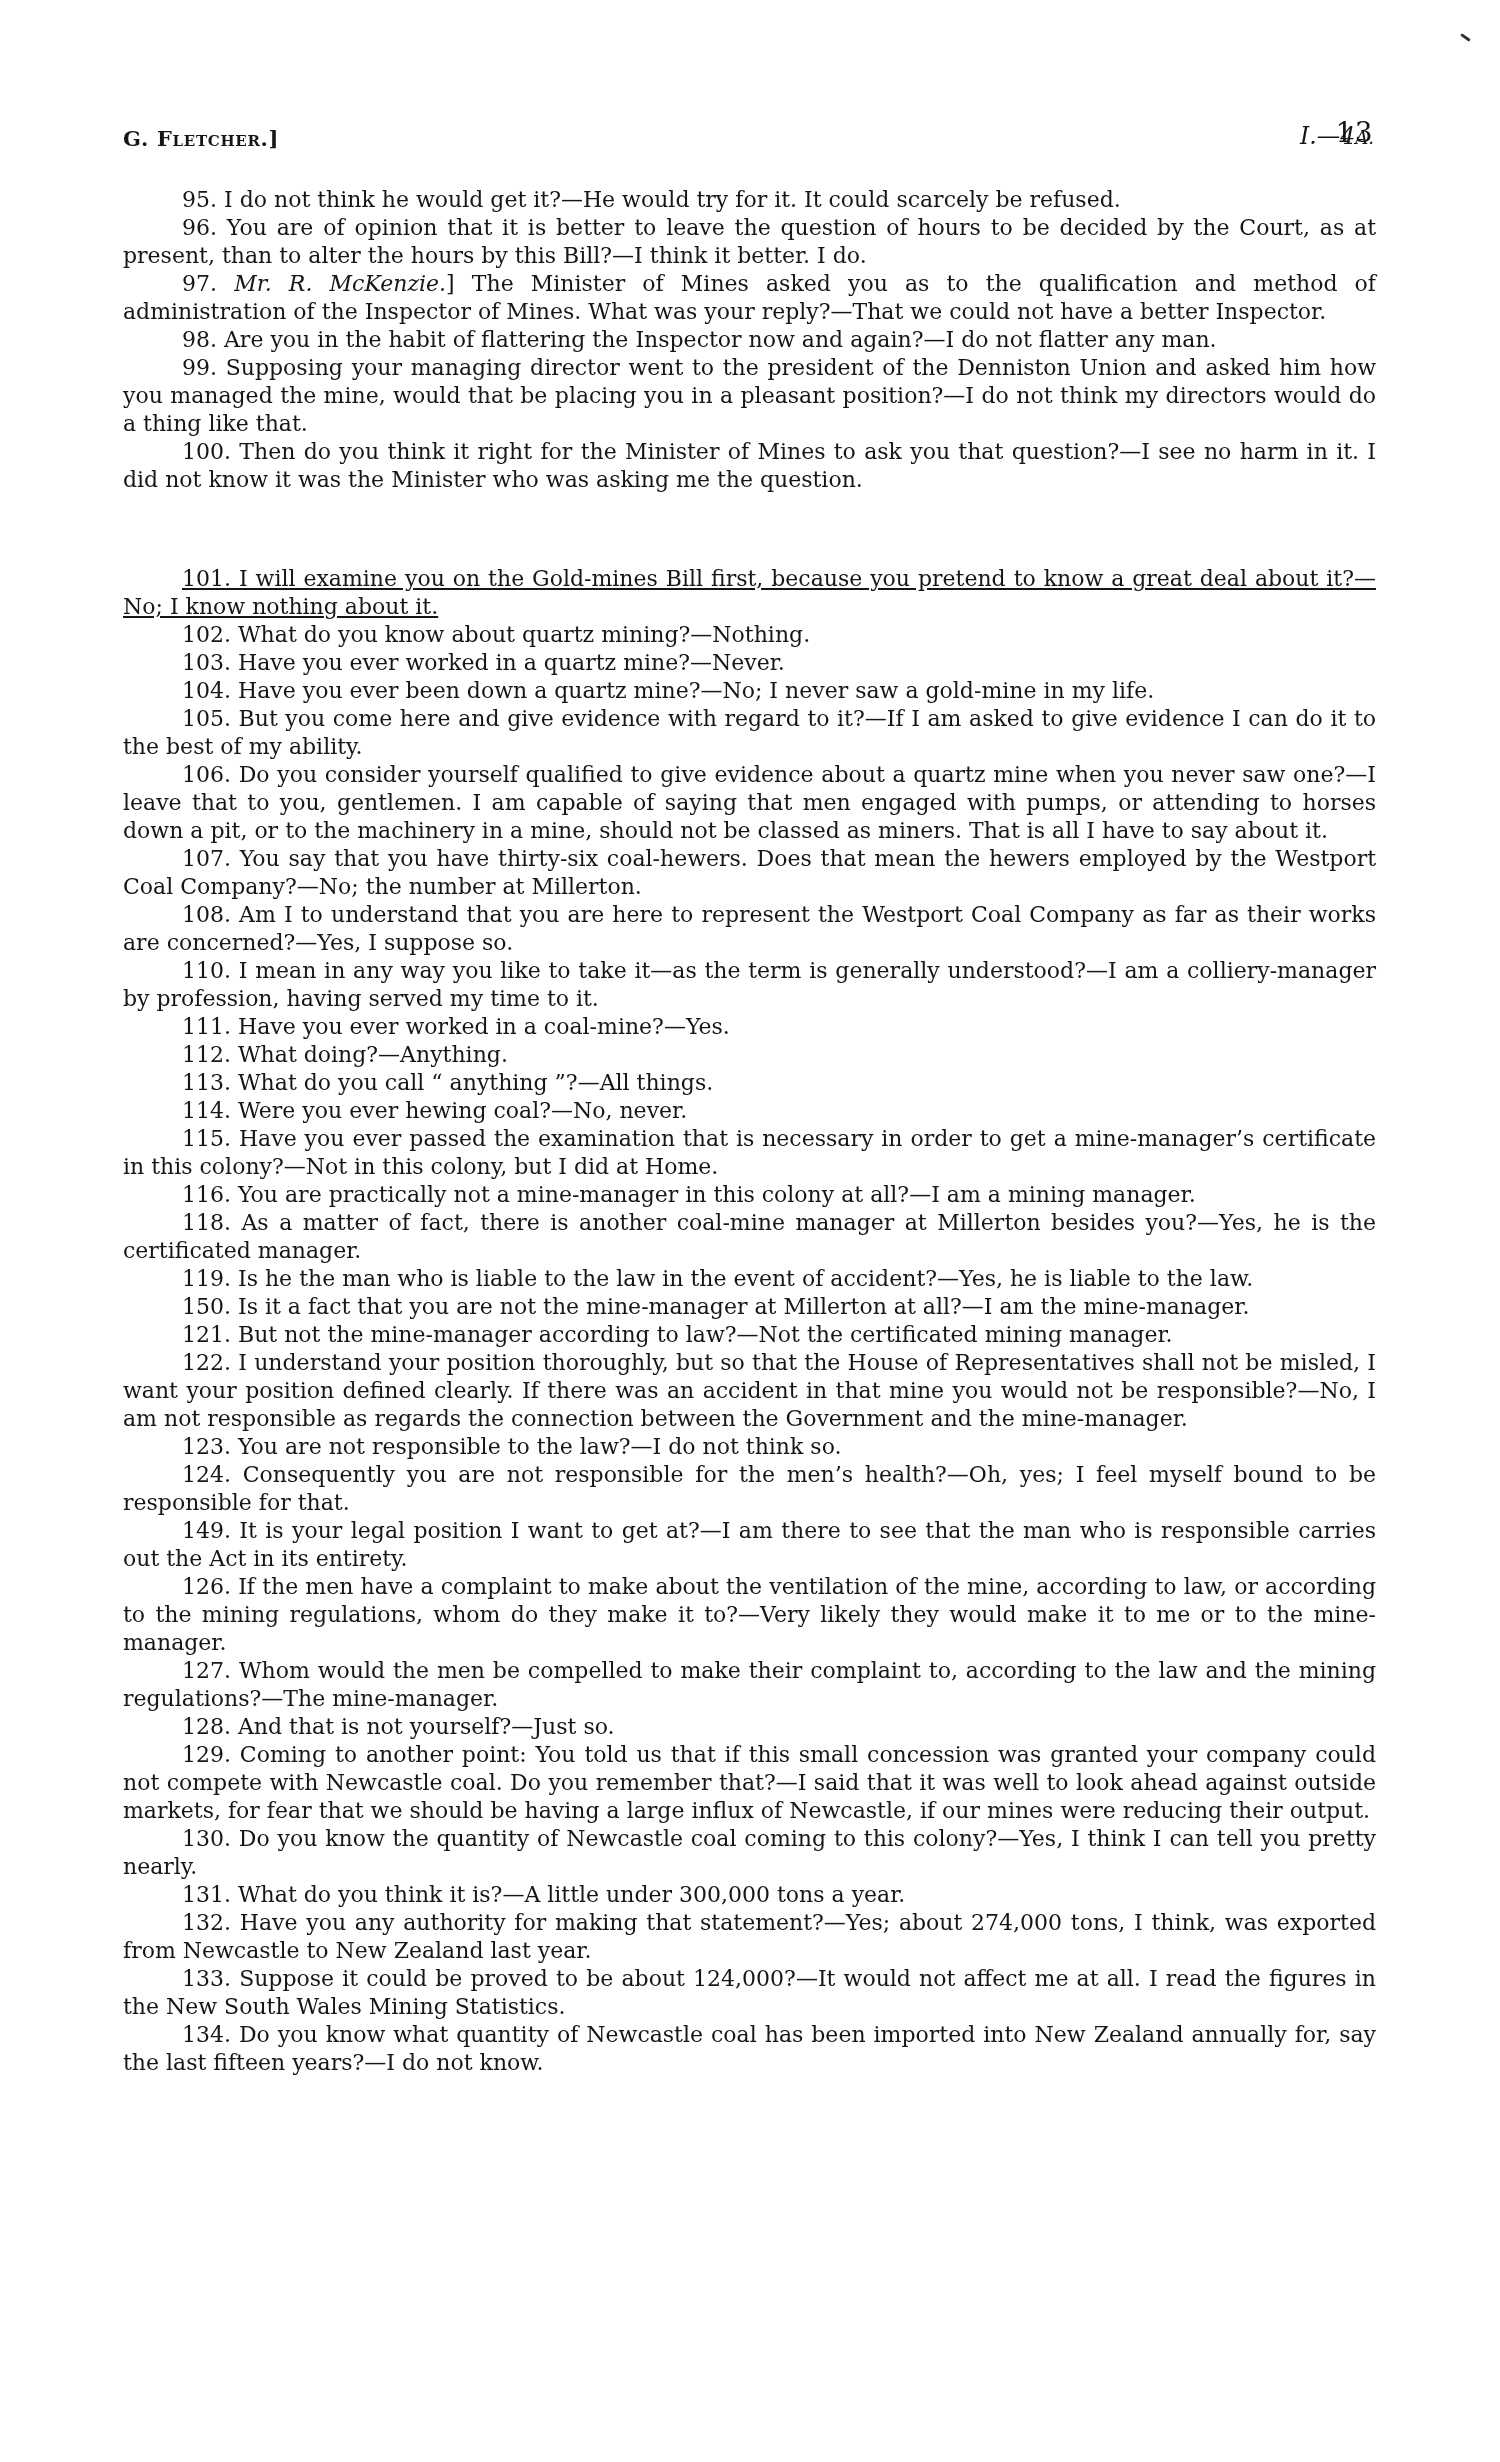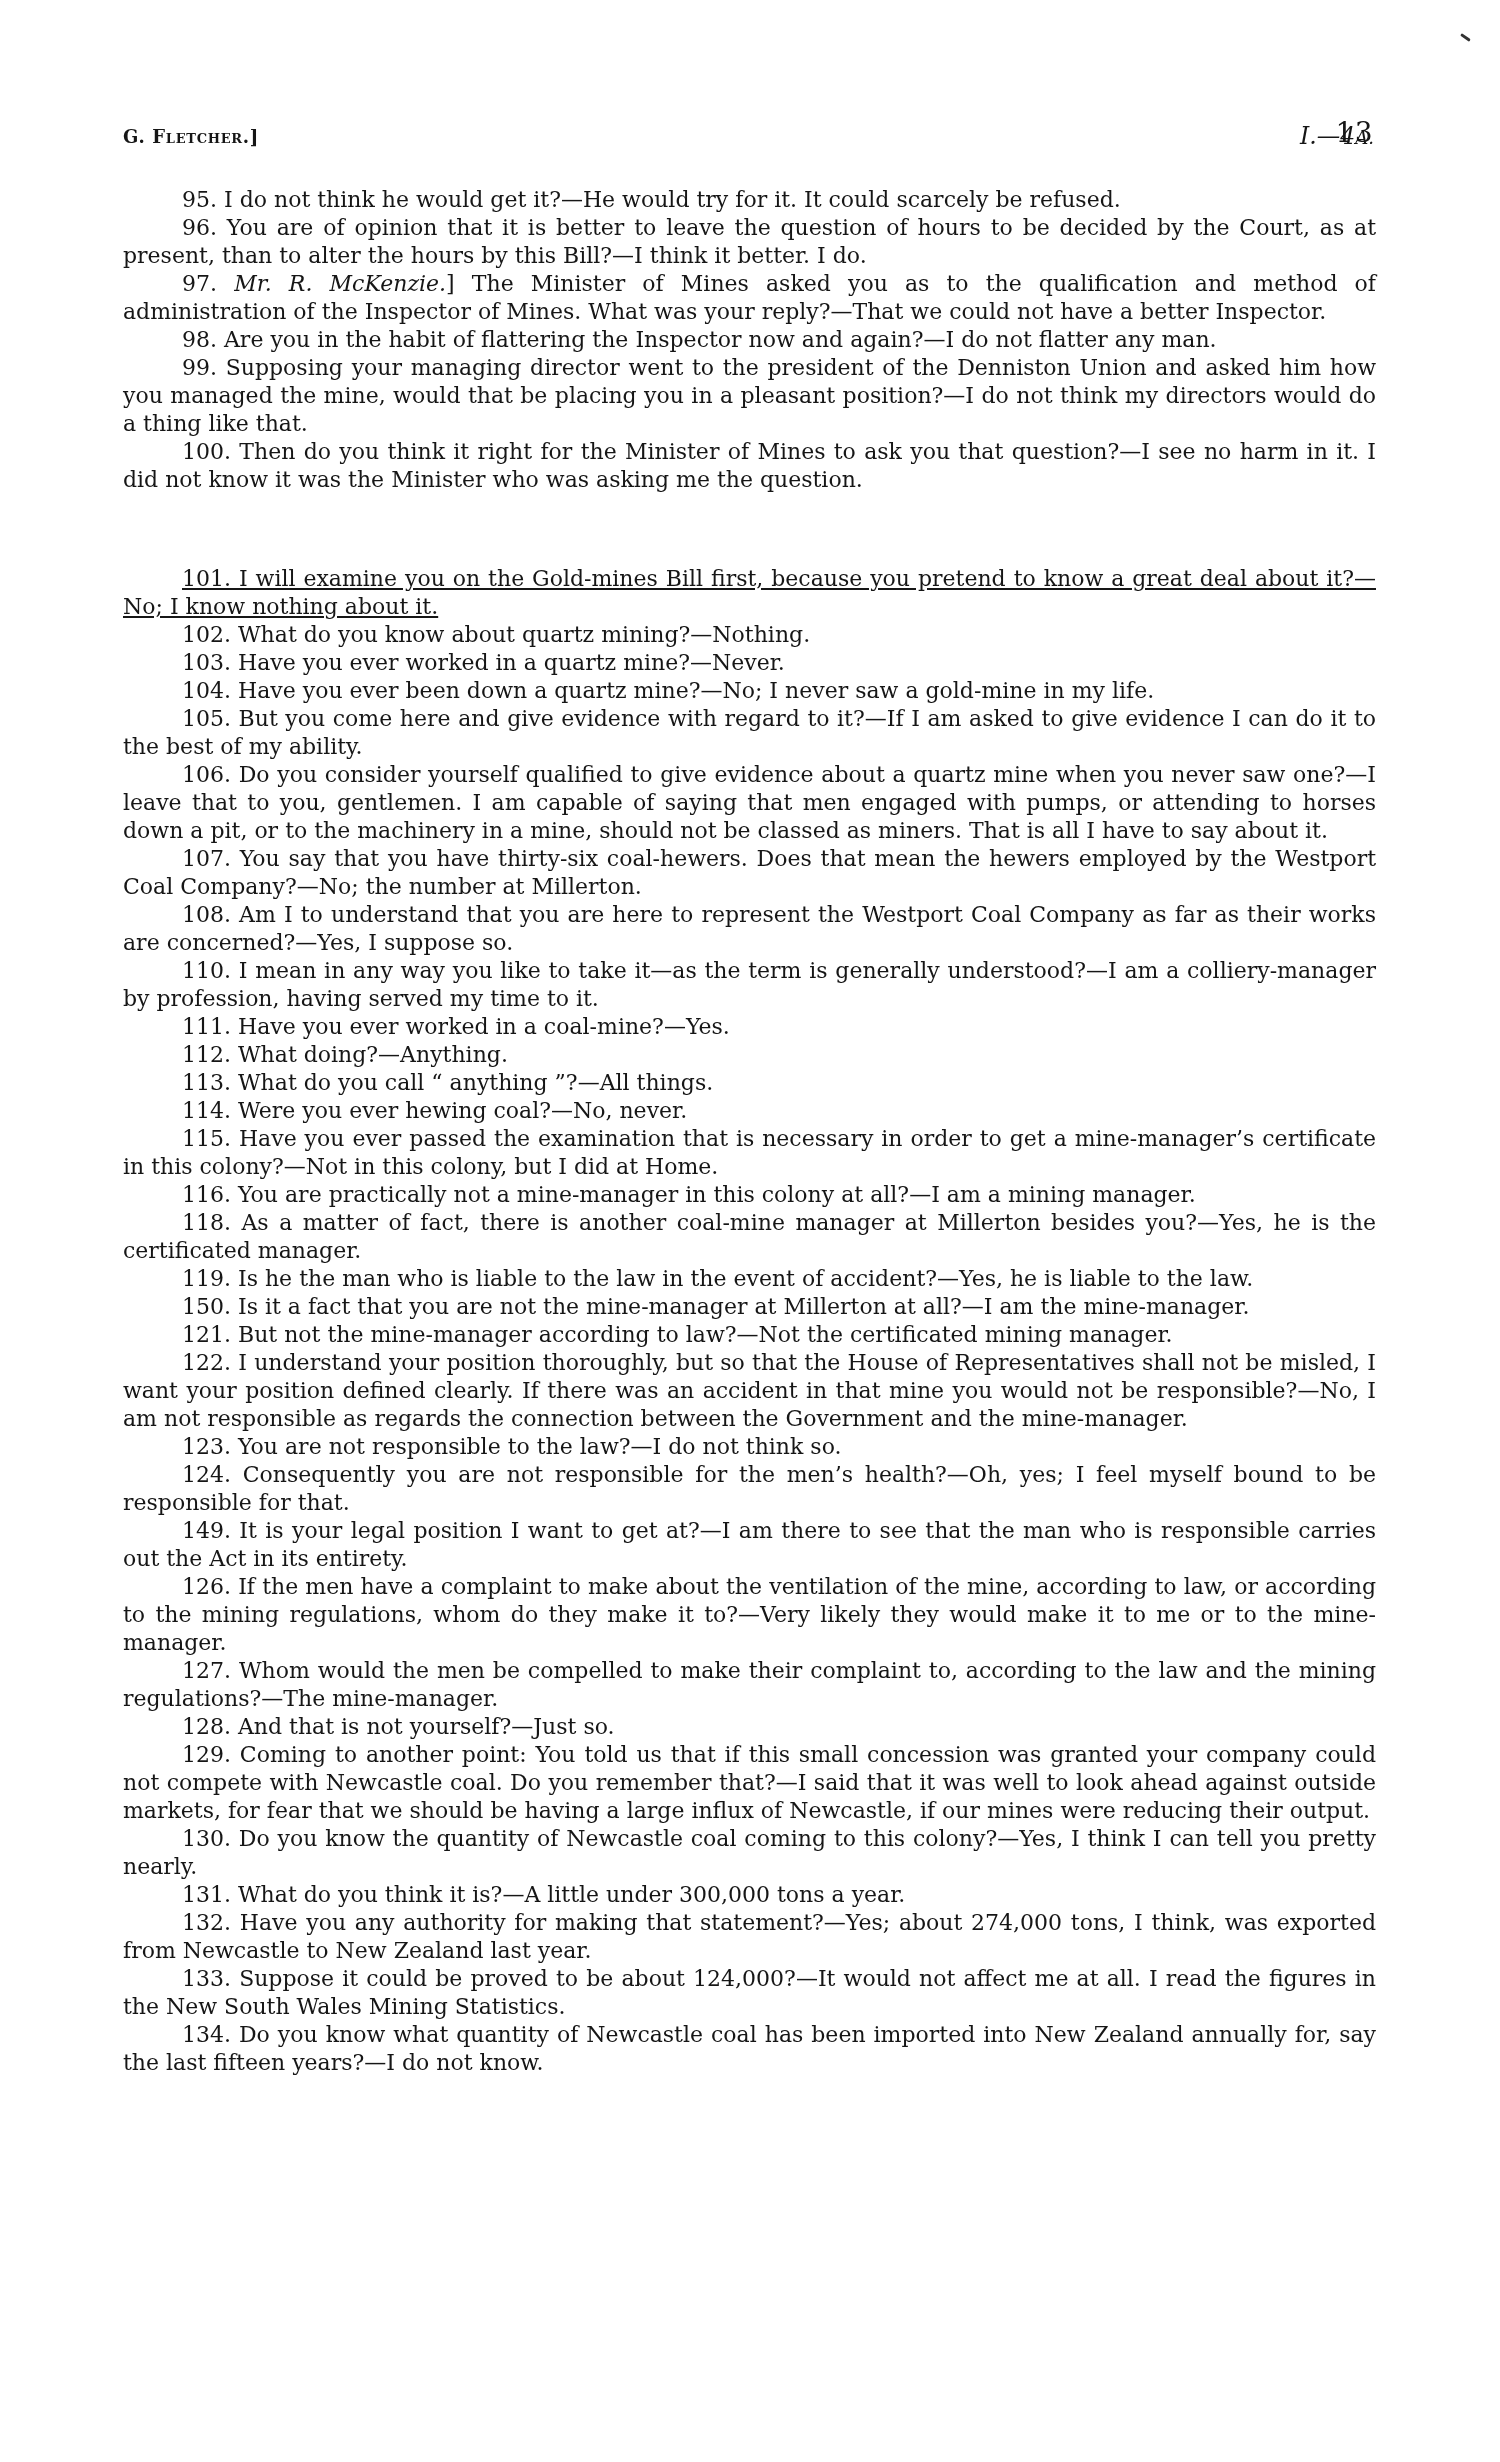--- a/index.html
+++ b/index.html
@@ -12,21 +12,21 @@
     overflow:hidden;
   }
   .page{position:absolute;inset:0;}
   
   .running-header{
     position:absolute;top:116px;left:123px;right:126px;height:37px;
   }
   .rh-left{
     position:absolute;left:0;top:9.7px;
     font-variant:small-caps;font-weight:bold;
-    font-size:18px;letter-spacing:0.7px;
+    font-size:21px;letter-spacing:0.7px;
   }
   .rh-center{
     position:absolute;left:0;right:0;top:0;text-align:right;
     font-size:28px;letter-spacing:1.4px;
   }
   .rh-right{
     position:absolute;right:0;top:5.5px;font-size:23.5px;white-space:nowrap;font-style:italic;
   }
   .rh-right .ref-small{font-size:18px;}
   

